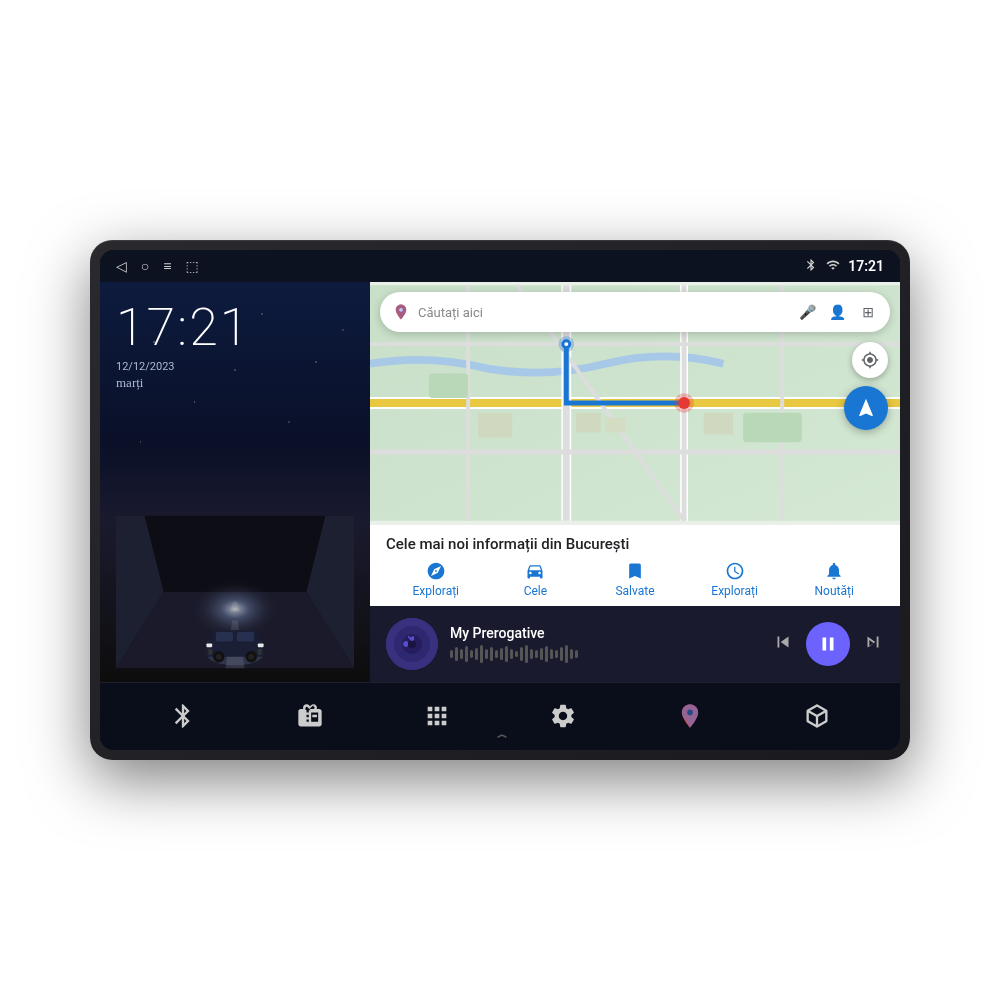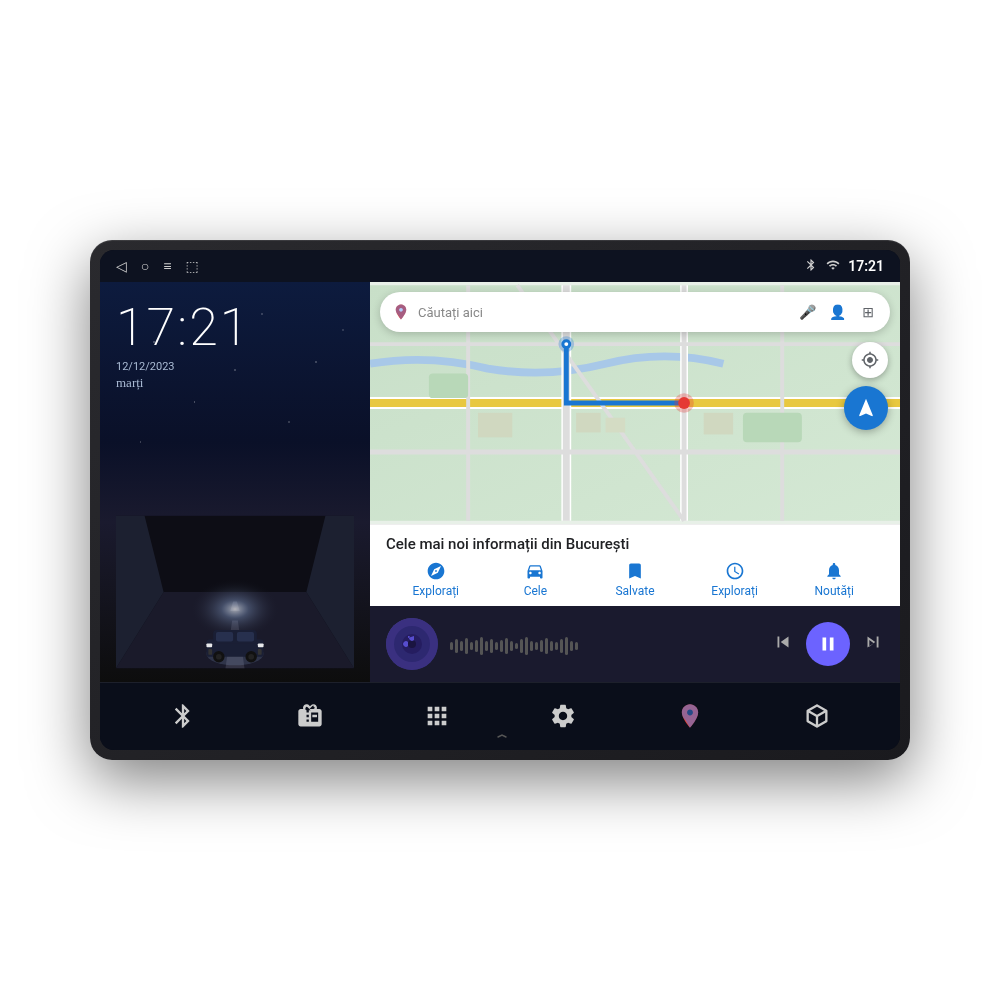--- a/index.html
+++ b/index.html
@@ -599,20 +599,21 @@
               <circle cx="26" cy="26" r="26" fill="#3a3080"></circle>
               <circle cx="26" cy="26" r="18" fill="#2d2870"></circle>
               <circle cx="26" cy="26" r="10" fill="#251d60"></circle>
               <circle cx="26" cy="26" r="4" fill="#1a1440"></circle>
 
               <path d="M22 18 L22 28 Q20 30 18 28 Q16 26 18 24 Q20 22 22 24 L22 20 L28 18 L28 22 Q26 24 24 22 Q22 20 24 18 L22 18Z" fill="#6c63ff" opacity="0.7"></path>
             </svg>
           </div>
 
           <div class="music-info">
+            <div class="music-title">My Prerogative</div>
             <div class="music-waveform">
               <div class="music-bar" style="height:8px"></div>
               <div class="music-bar" style="height:14px"></div>
               <div class="music-bar" style="height:10px"></div>
               <div class="music-bar" style="height:16px"></div>
               <div class="music-bar" style="height:8px"></div>
               <div class="music-bar" style="height:12px"></div>
               <div class="music-bar" style="height:18px"></div>
               <div class="music-bar" style="height:10px"></div>
               <div class="music-bar" style="height:14px"></div>

